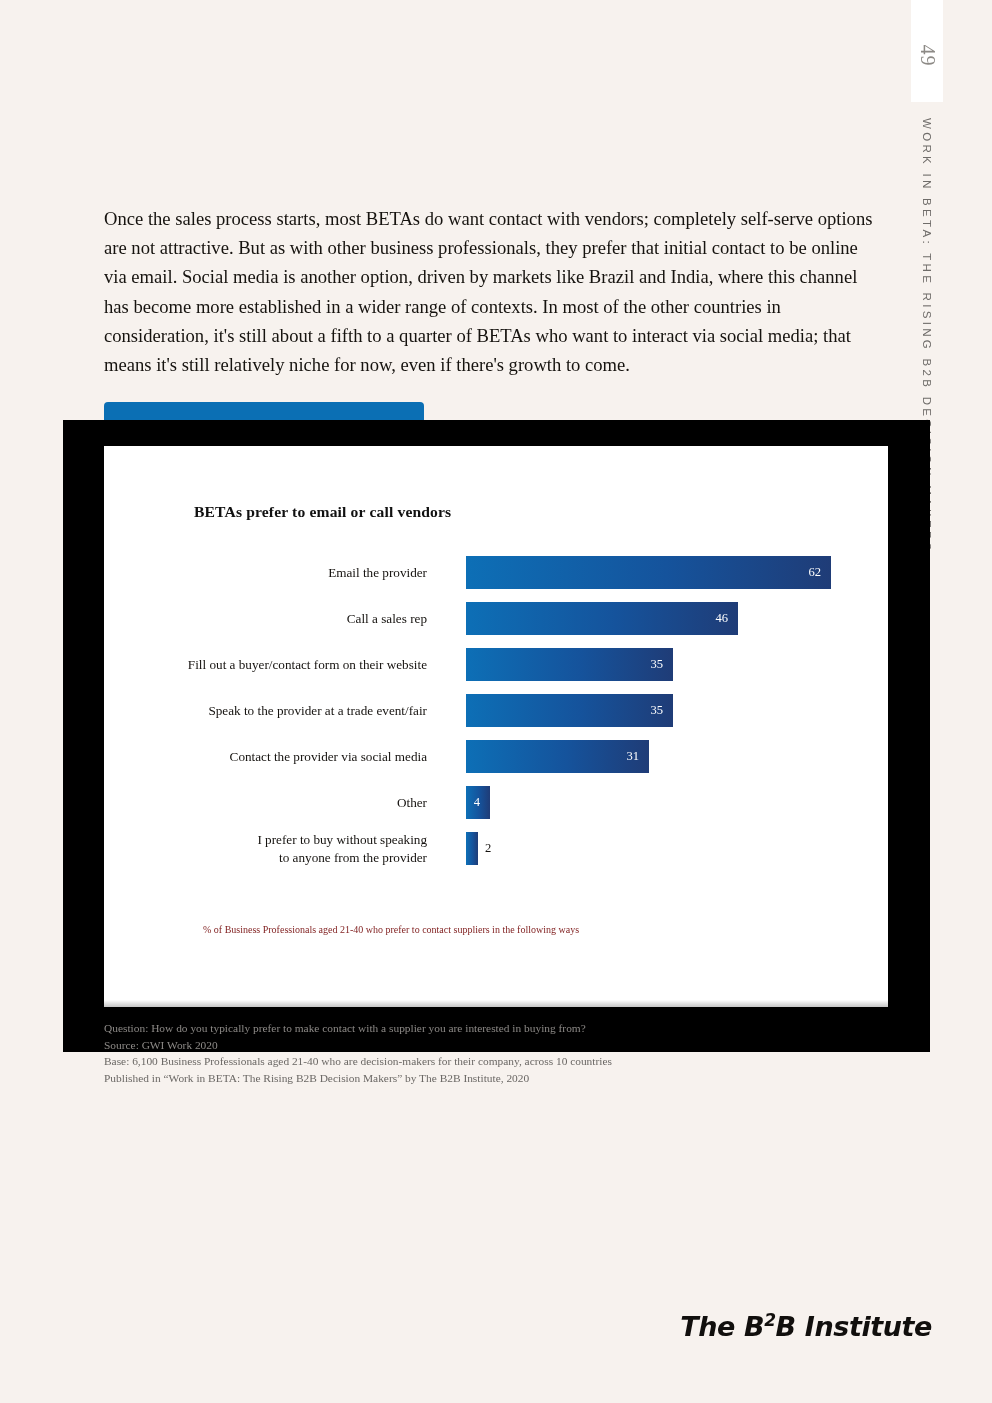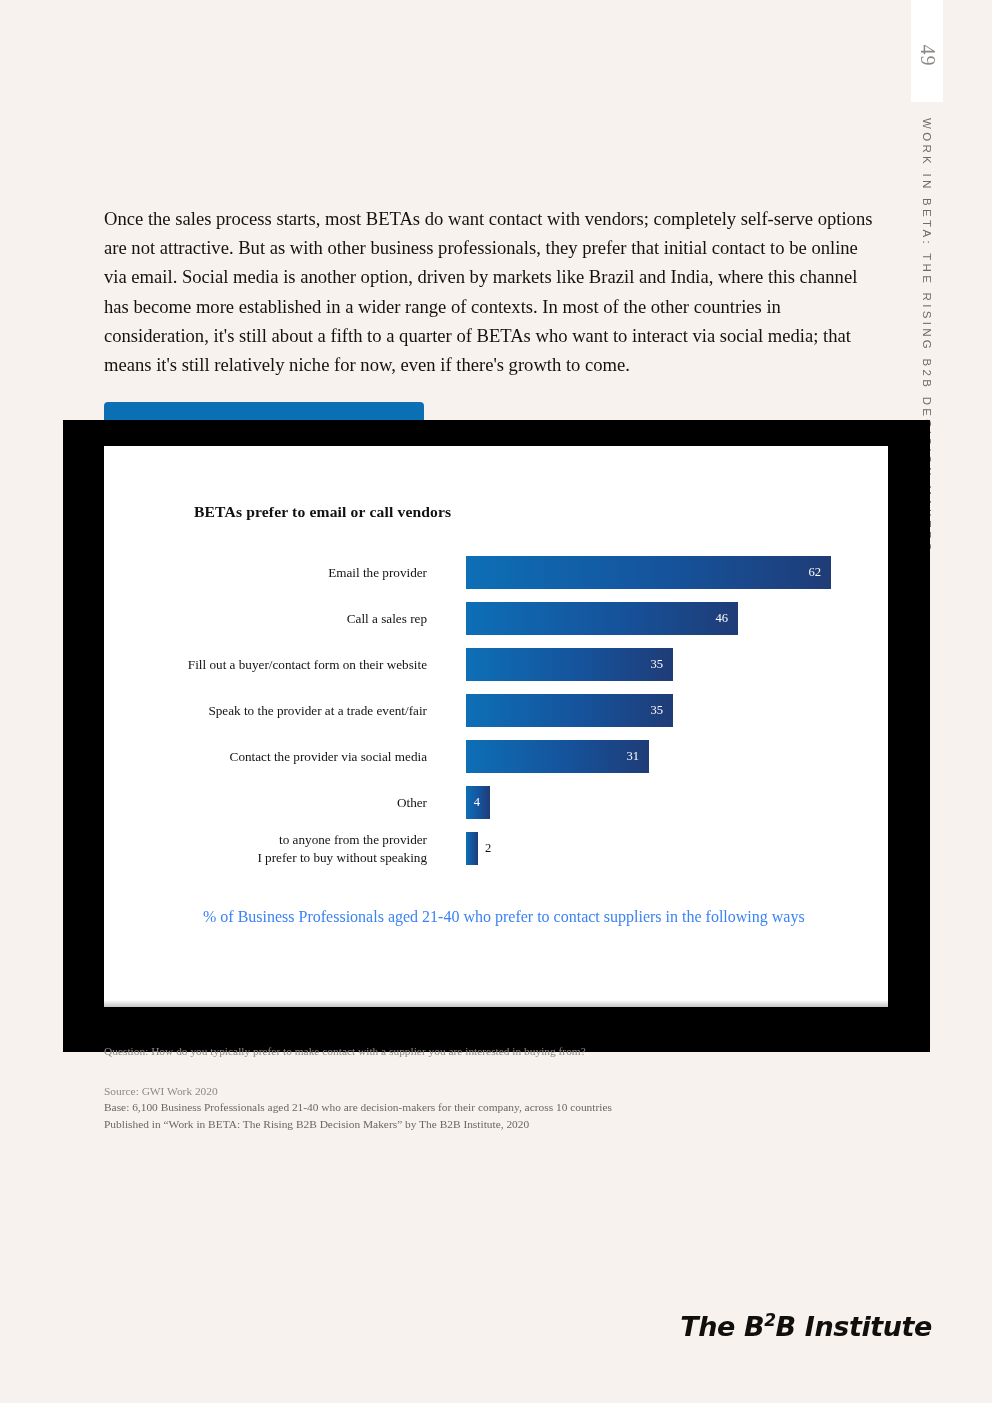--- a/index.html
+++ b/index.html
@@ -95,31 +95,31 @@
   }
   .bar .val{
     color:#ffffff; font-size:12.6px; padding-right:10px;
     font-family:"Liberation Serif", serif;
   }
   .val-outside{
     color:#15120f; font-size:12.6px; margin-left:7px;
   }
 
   .chart-sub{
-    position:absolute; left:99px; top:462px;
-    font-size:16px; color:#3b82f6;
+    position:absolute; left:99px; top:478px;
+    font-size:10px; color:#7f1d1d;
   }
 
   
   .footnotes{
     position:absolute; left:104px; top:1020px; width:640px;
     font-size:11.4px; line-height:16.6px; color:#6a6764;
   }
   .footnotes .fn{ display:block; }
-  .fn-dim{ color:#8d8a87;margin-top:23px; }
+  .fn-dim{ color:#8d8a87; }
 
   
   .logo{
     position:absolute; right:60px; top:1310px;
     font-family:"DejaVu Sans", sans-serif;
     font-size:27px; font-weight:bold; color:#110f0d;
     letter-spacing:-0.4px;
     font-style:italic;
   }
   .logo sup{ font-size:17px; vertical-align:super; }
@@ -197,22 +197,22 @@
           <span>Other</span>
         </div>
         <div class="bar-wrap">
           <div class="bar" style="width: 24px;">
             <span class="val">4</span>
           </div>
         </div>
       </div>
       <div class="row">
         <div class="row-label">
+          <span>I prefer to buy without speaking</span>
           <span>to anyone from the provider</span>
-          <span>I prefer to buy without speaking</span>
         </div>
         <div class="bar-wrap">
           <div class="bar" style="width: 12px;"></div>
           <span class="val-outside">2</span>
         </div>
       </div>
     </div>
   <div class="chart-sub">% of Business Professionals aged 21-40 who prefer to contact suppliers in the following ways</div>
 </div>
 

